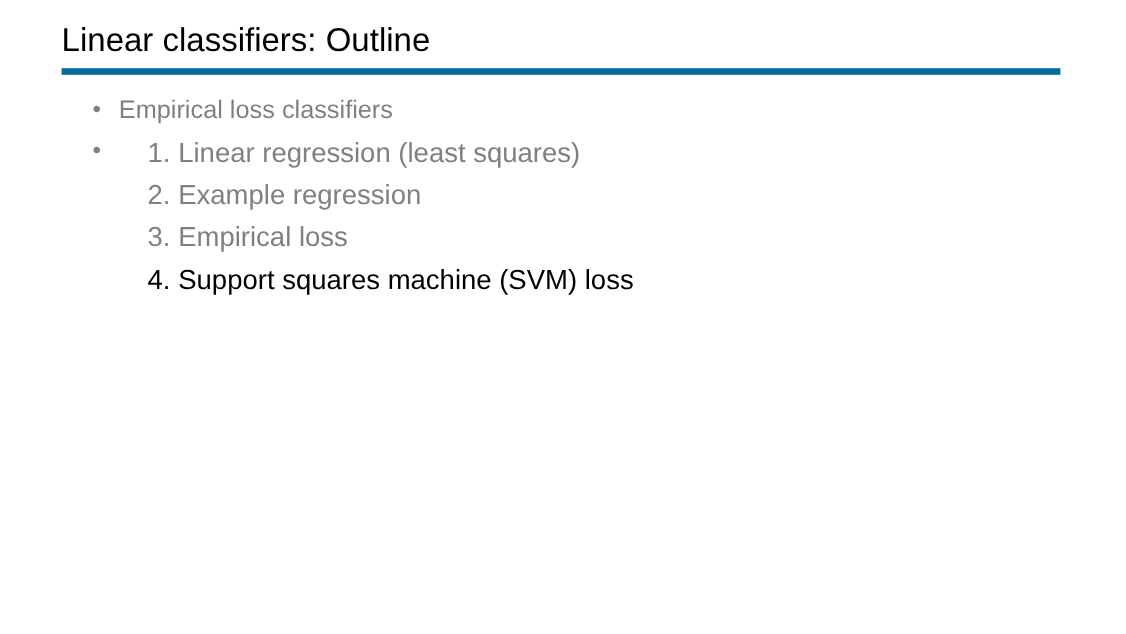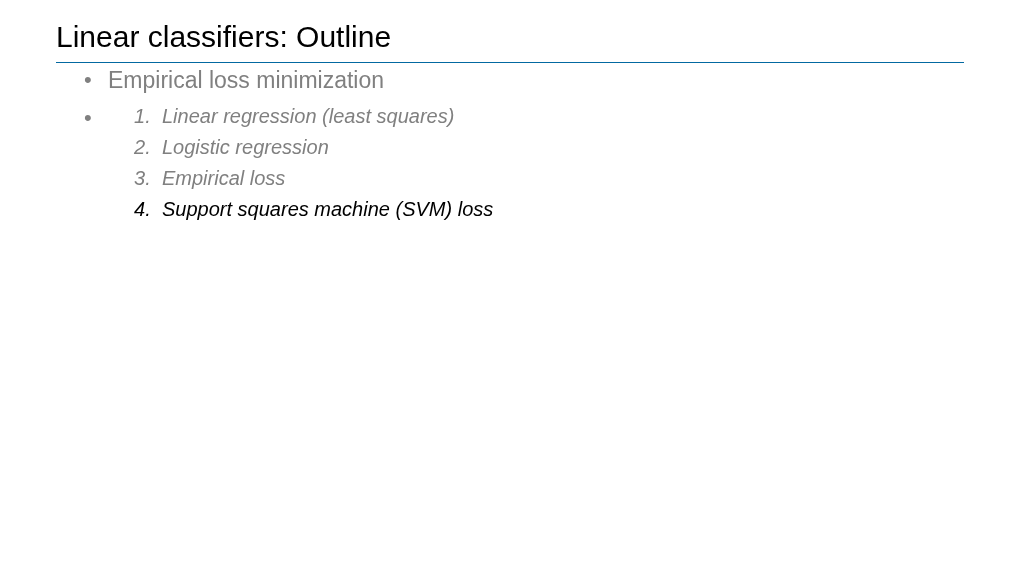--- a/index.html
+++ b/index.html
@@ -13,21 +13,22 @@
       background: #ffffff;
       font-family: Arial, Helvetica, sans-serif;
       padding: 20px 60px 20px 60px;
       overflow: hidden;
     }
     .slide-title {
       font-size: 30px;
       font-weight: 400;
       color: #000;
       padding-bottom: 8px;
-      border-bottom: 1px solid #0369a1;
+      border-bottom: 6px solid #0369a1;
+      margin-bottom: 14px;
       margin-left: -4px;
     }
     ul.outer {
       list-style: none;
       padding-left: 24px;
     }
     ul.outer > li {
       position: relative;
       padding-left: 24px;
       font-size: 23px;
@@ -45,43 +46,42 @@
     ol.inner {
       list-style: none;
       counter-reset: item;
       padding-left: 26px;
       margin-top: 2px;
     }
     ol.inner > li {
       counter-increment: item;
       position: relative;
       padding-left: 28px;
-      font-size: 20px;
+      font-size: 25px;
       line-height: 1.55;
       color: #808080;
-      font-style: italic;
     }
     ol.inner > li::before {
       content: counter(item) ".";
       position: absolute;
       left: 0;
       top: 0;
     }
     .active, .active::before {
       color: #000 !important;
     }
   </style>
 </head>
 <body>
 
 <h1 class="slide-title">Linear classifiers: Outline</h1>
 
 <ul class="outer">
-  <li>Empirical loss minimization</li>
+  <li>Empirical loss classifiers</li>
   <li>
     <ol class="inner">
       <li>Linear regression (least squares)</li>
-      <li>Logistic regression</li>
+      <li>Example regression</li>
       <li>Empirical loss</li>
       <li class="active">Support squares machine (SVM) loss</li>
     </ol>
   </li>
 </ul>
 
 </body></html>

